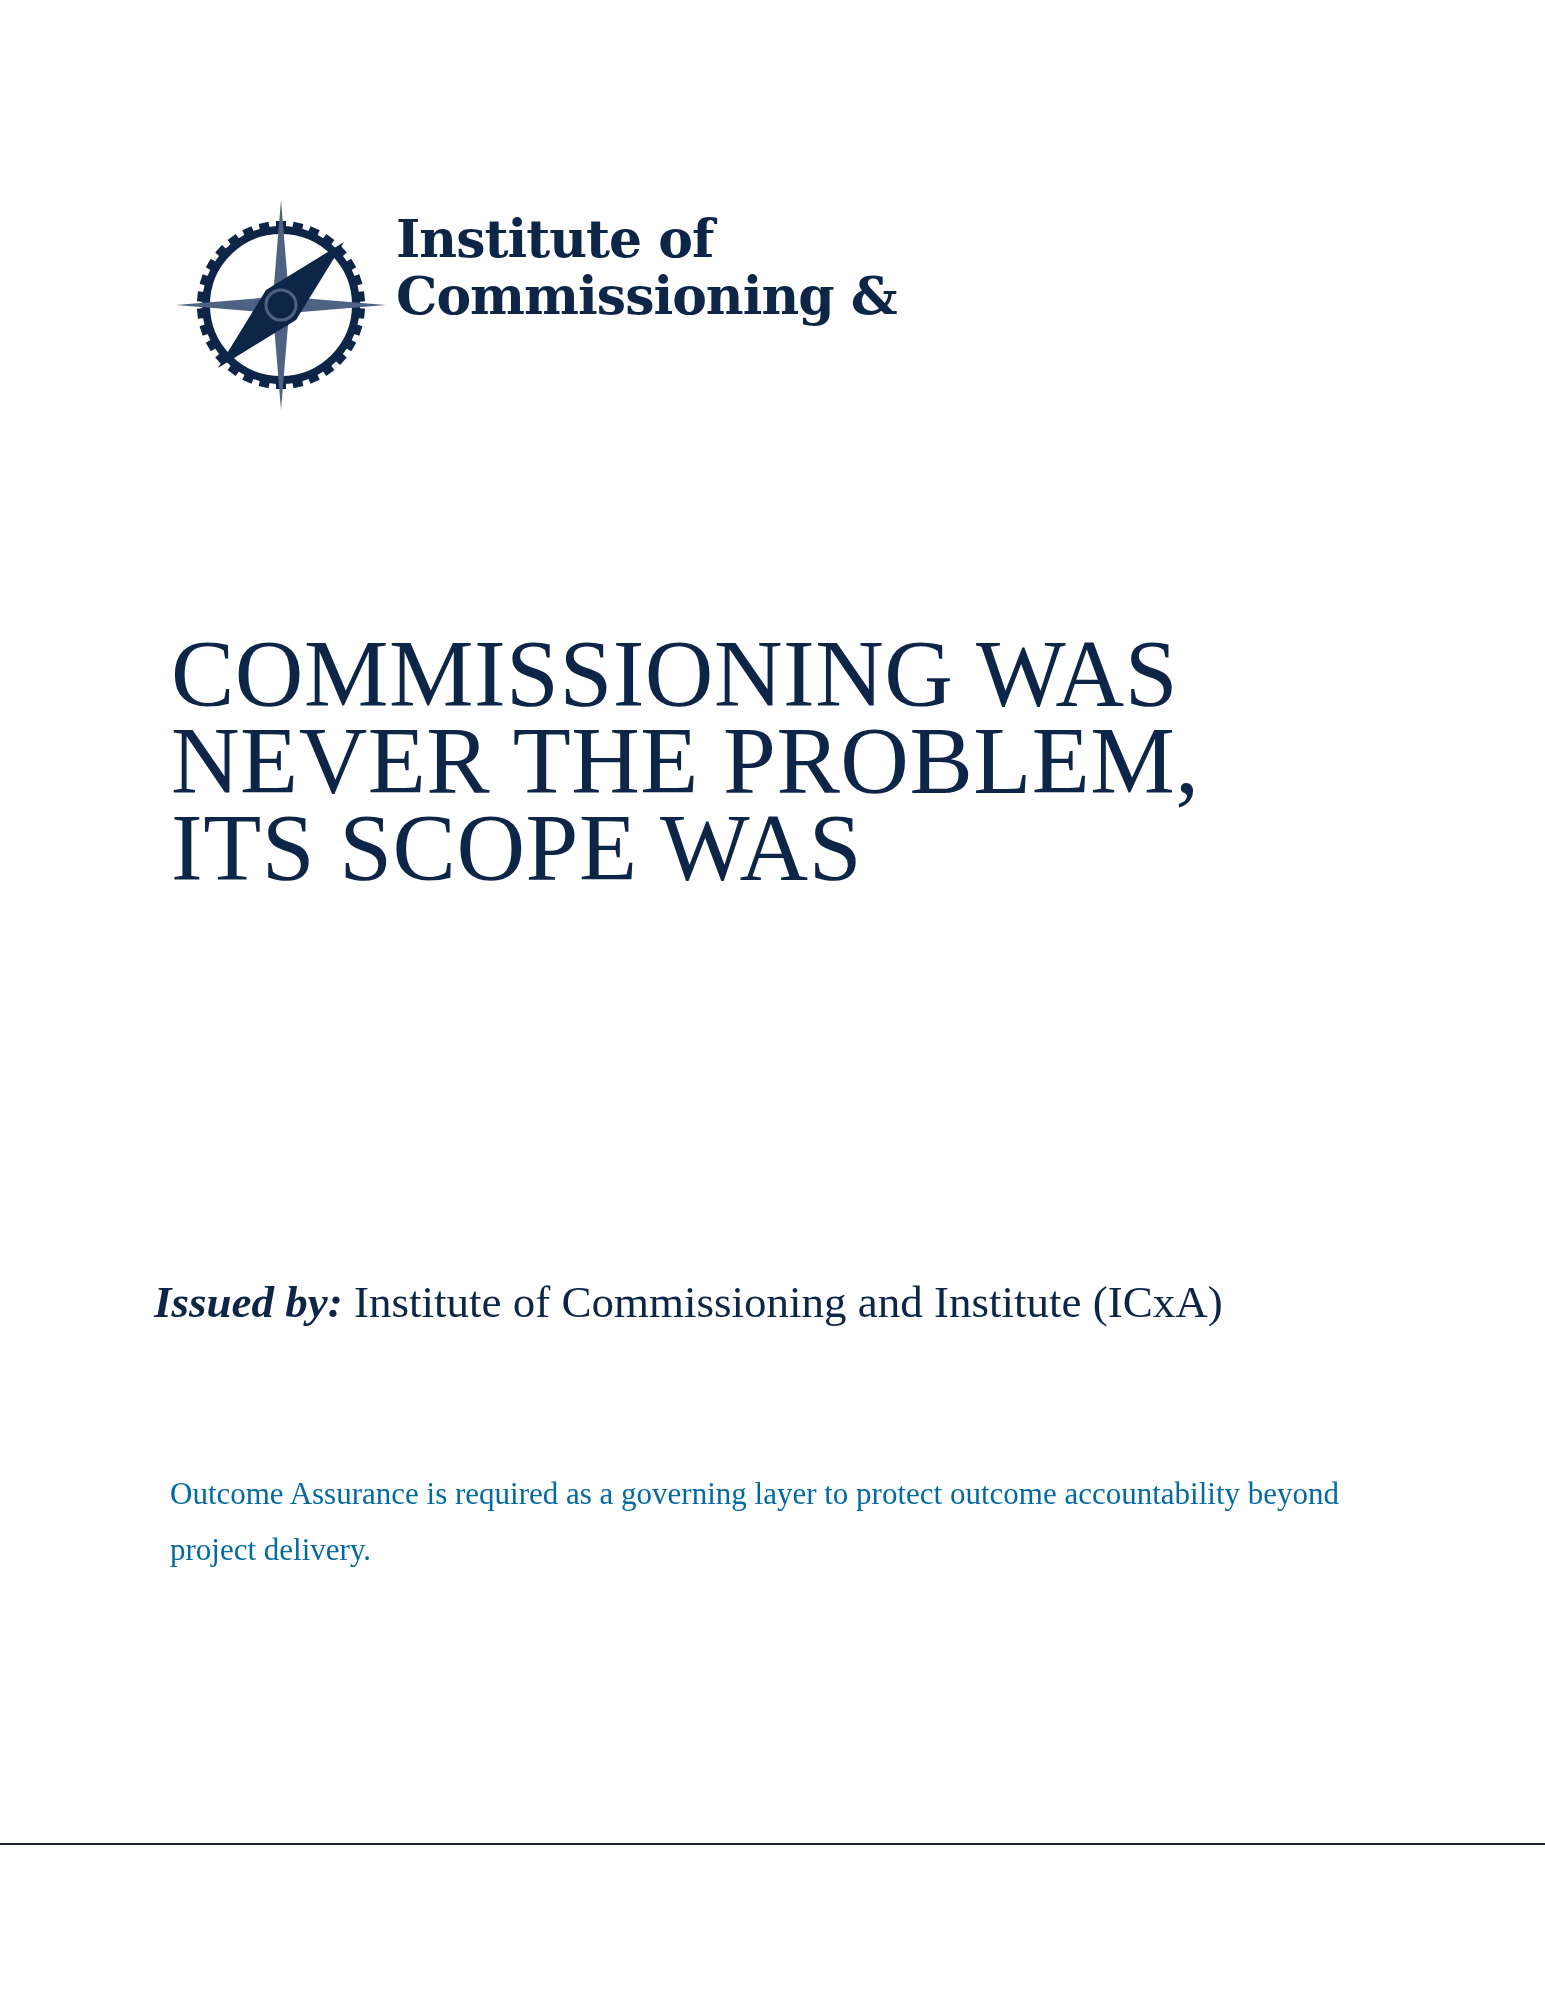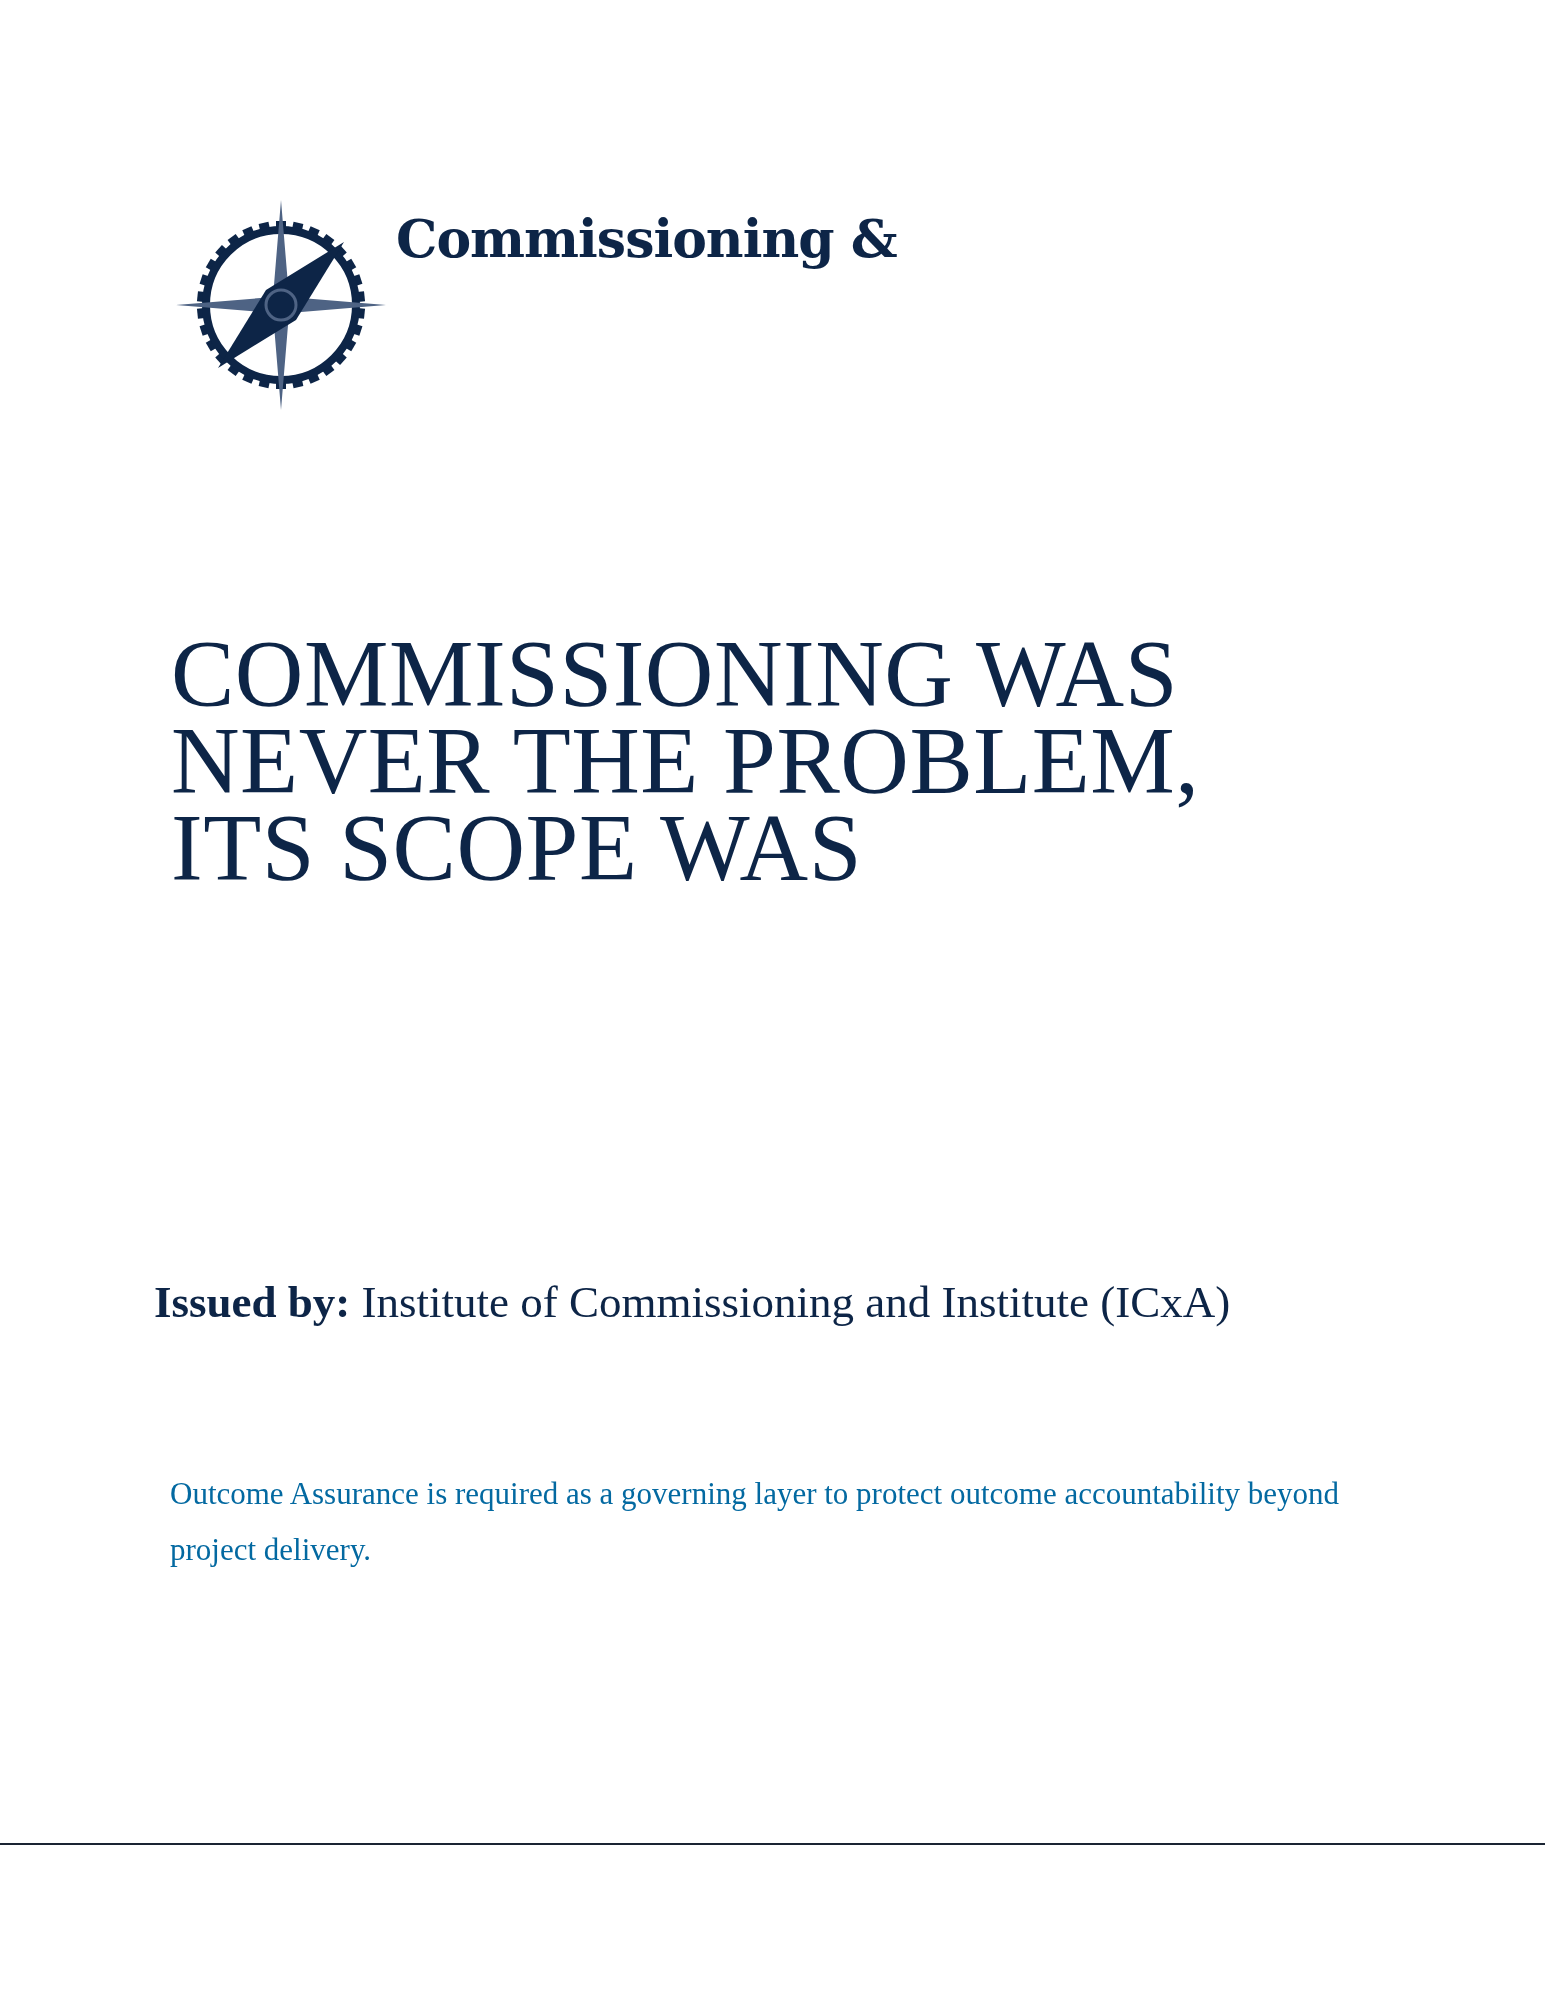--- a/index.html
+++ b/index.html
@@ -59,21 +59,21 @@
       position: absolute;
       left: 154px;
       top: 1280px;
       width: 1200px;
       margin: 0;
       font-family: "Liberation Serif", serif;
       font-size: 45px;
       line-height: 44px;
       color: #0d2547;
     }
-    .issued .issued-label { font-weight: bold; }
+    .issued .issued-label { font-weight: bold; font-style: italic; }
 
     .summary {
       position: absolute;
       left: 154px;
       top: 1450px;
       width: 1230px;
       margin: 16px;
       font-family: "Liberation Serif", serif;
       font-size: 31px;
       line-height: 56px;
@@ -130,20 +130,21 @@
 
     <circle cx="109" cy="109" r="75" fill="none" stroke="#0d2547" stroke-width="8"></circle>
 
     <polygon fill="#4e6384" points="109,4 117,101 214,109 117,117 109,214 101,117 4,109 101,101"></polygon>
 
     <polygon fill="#0d2547" points="172,46 124,124 46,172 94,94"></polygon>
 
     <circle cx="109" cy="109" r="15" fill="#0d2547" stroke="#4e6384" stroke-width="3"></circle>
   </svg>
   <div class="logo-text">
+    <span>Institute of</span>
     <span>Commissioning &amp;</span>
   </div>
 </div>
 
 <h1 class="title">
   <span>COMMISSIONING WAS</span>
   <span>NEVER THE PROBLEM,</span>
   <span>ITS SCOPE WAS</span>
 </h1>
 

